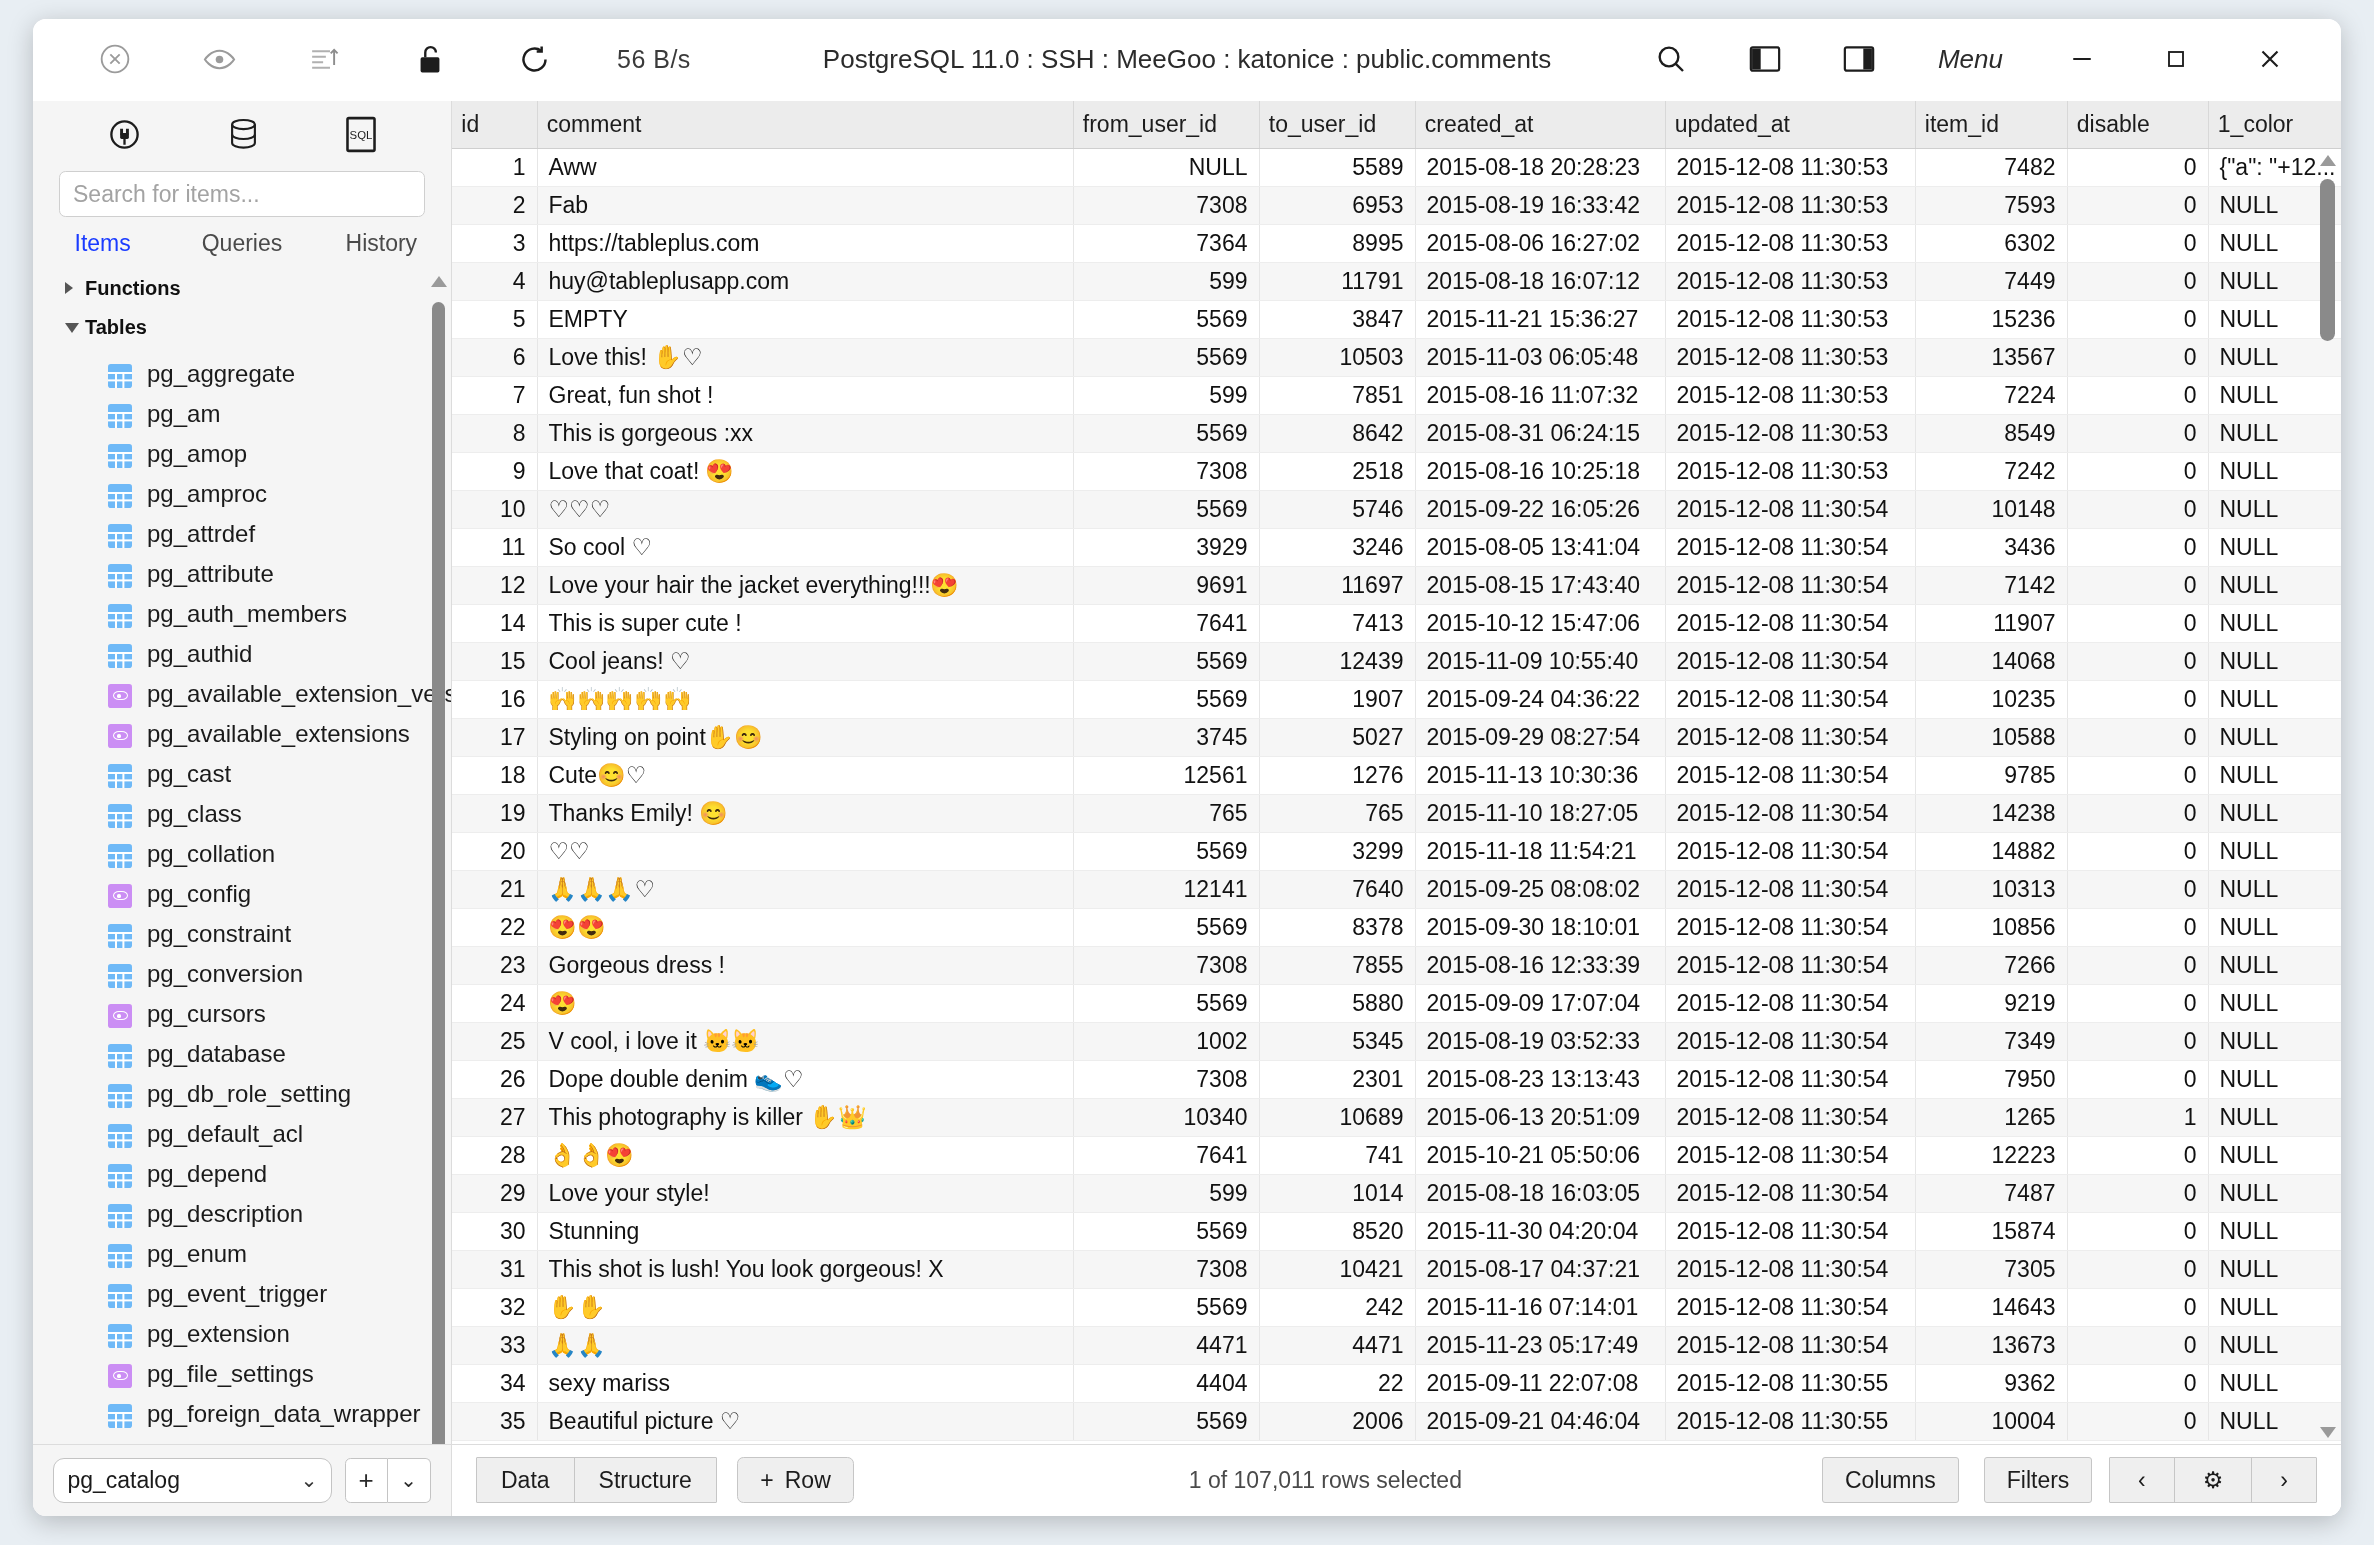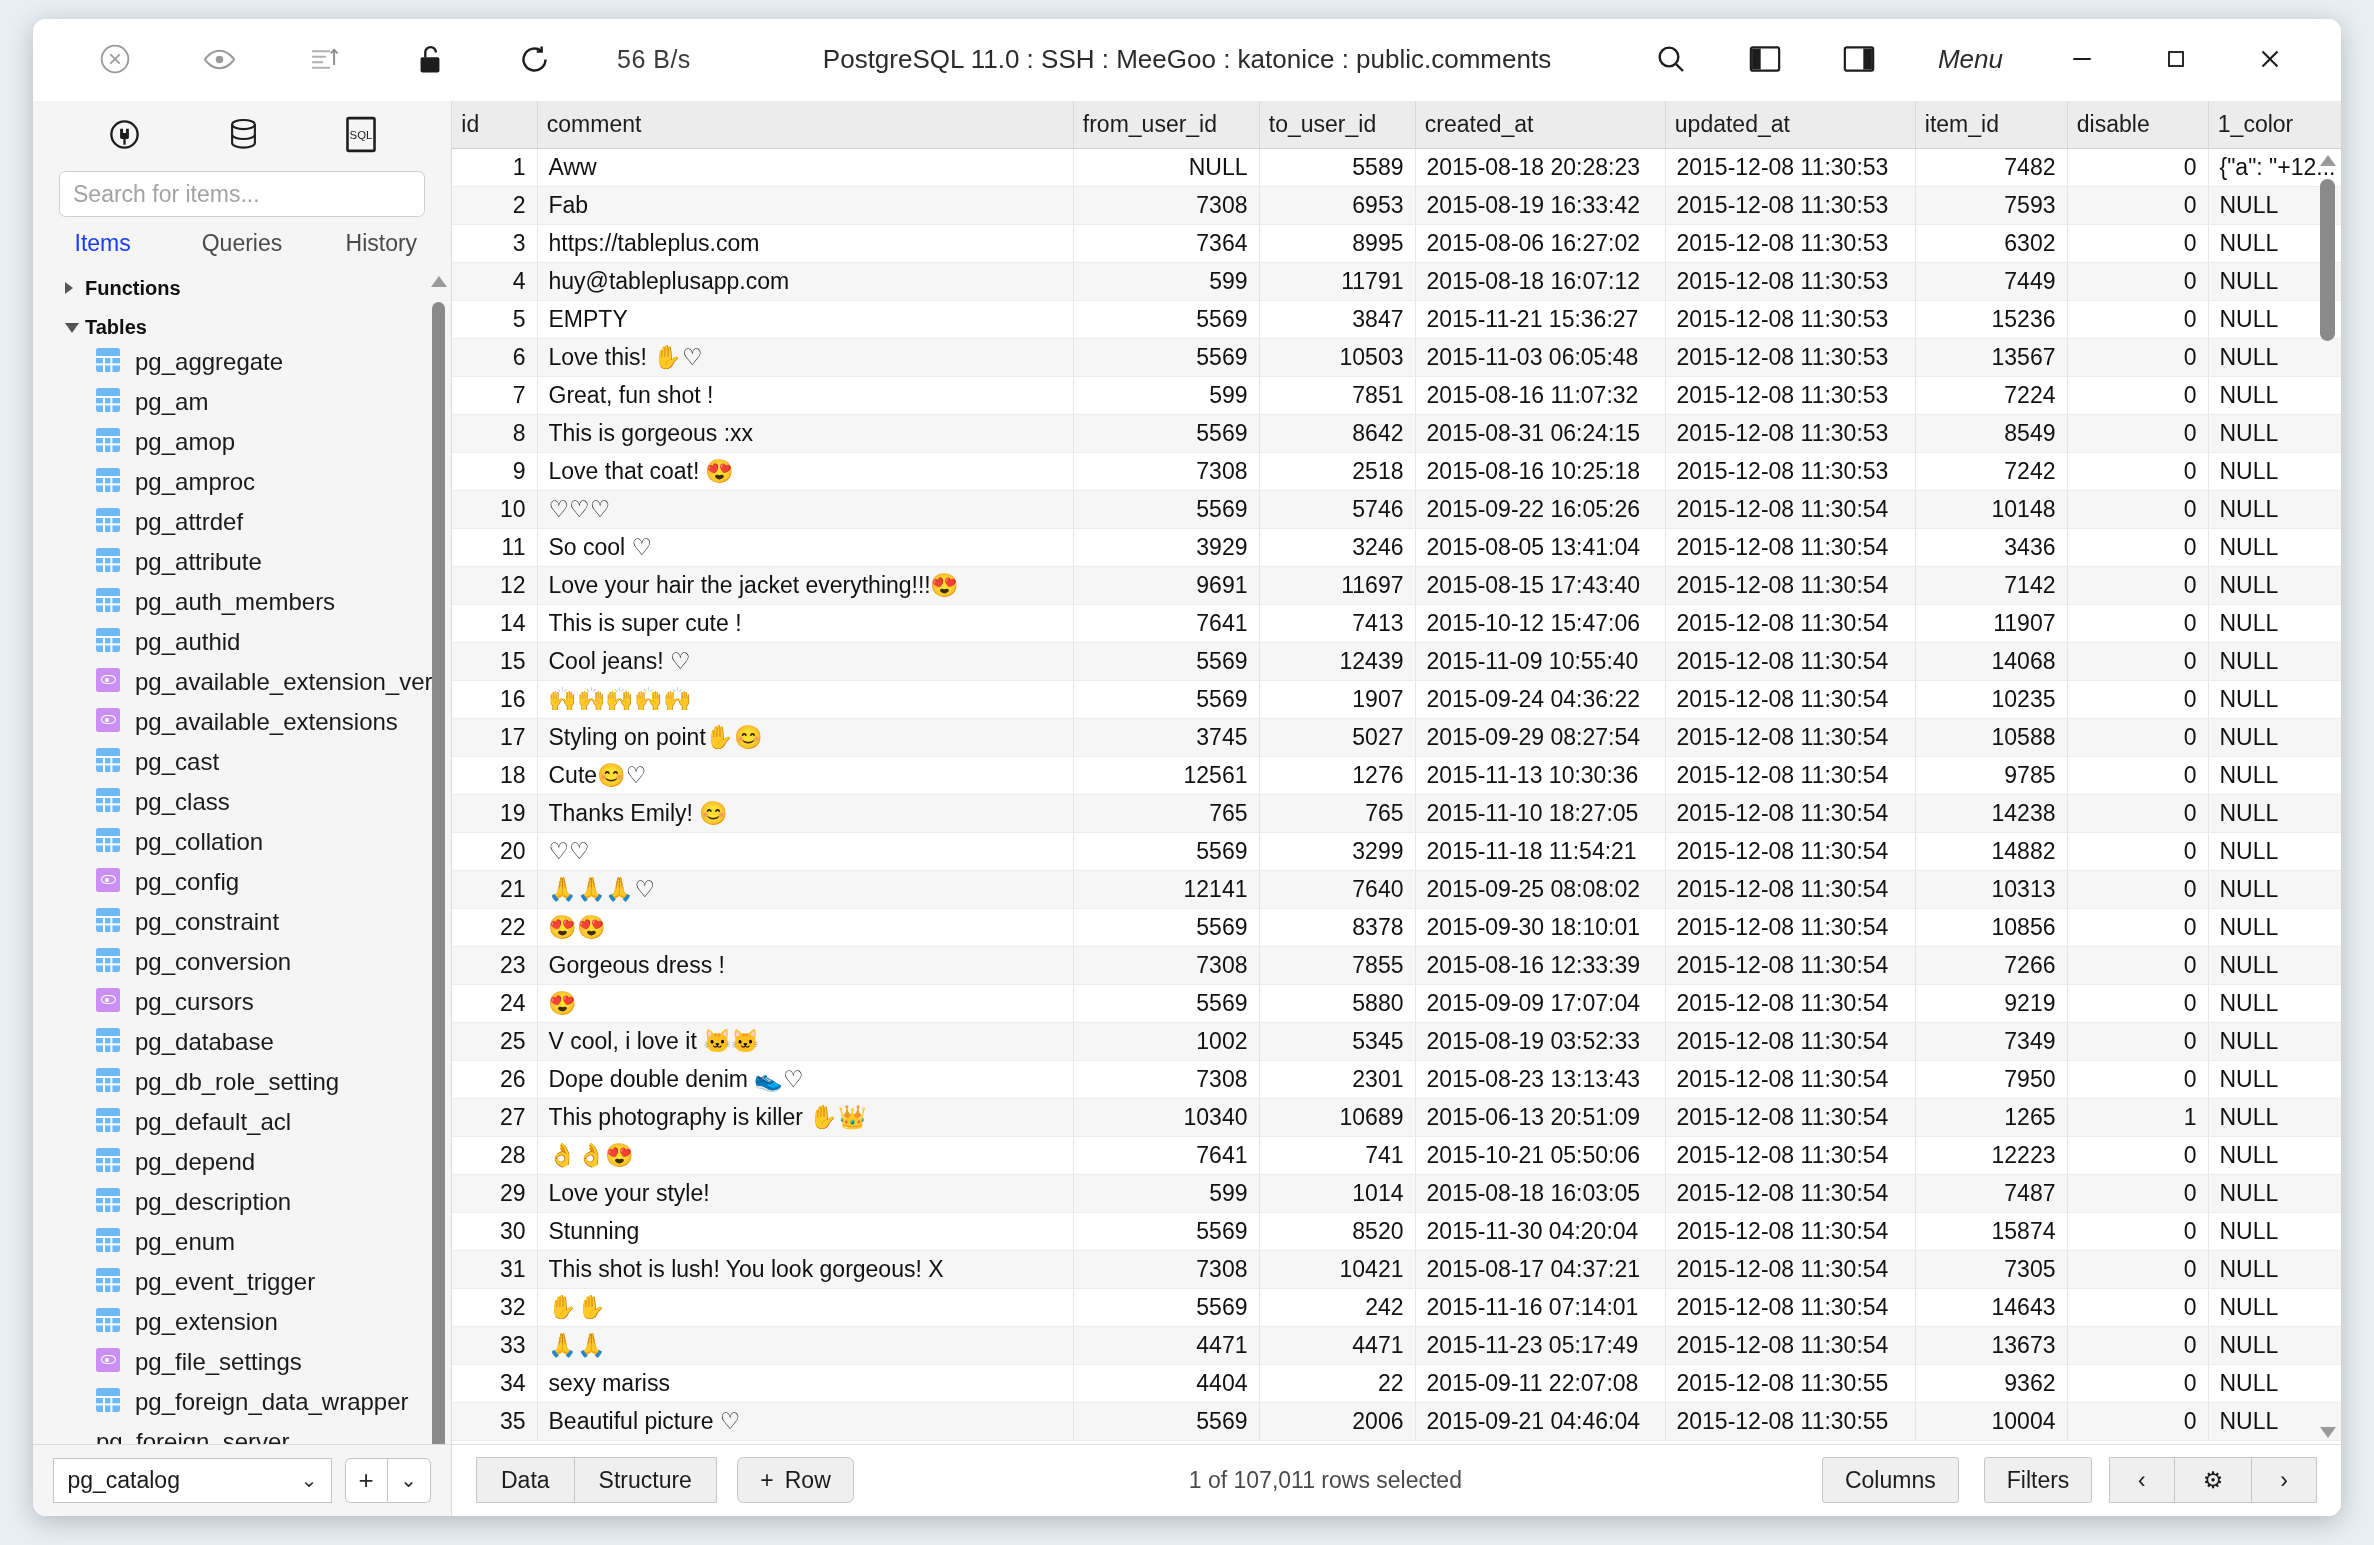--- a/index.html
+++ b/index.html
@@ -130,26 +130,27 @@
   }
   .sb-group.open .tri {
     border-left: 7.4px solid transparent;
     border-right: 7.4px solid transparent;
     border-top: 10.2px solid #555;
     border-bottom: none;
   }
   .sb-group-inner { position: relative; }
   .sb-item {
     display: flex;
-    align-items: flex-start;
+    align-items: flex-end;
     height: 40px;
     padding-left: 63px;
     font-size: 24px;
     color: #1a1a1a;
     white-space: nowrap;
+    margin-left: 12px;
   }
   .ico-table, .ico-view {
     width: 24px; height: 24px;
     margin-right: 15px;
     flex: 0 0 24px;
     border-radius: 2.8px;
     position: relative;
     overflow: hidden;
   }
   .ico-table { background: #6fb9f7; }
@@ -207,21 +208,21 @@
     display: flex;
     align-items: center;
     padding: 0 20.4px;
     gap: 13px;
     background: #f5f5f5;
   }
   #schema-select {
     flex: 1;
     height: 45px;
     border: 0.9px solid #c4c4c4;
-    border-radius: 0;
+    border-radius: 11px;
     background: #fff;
     display: flex;
     align-items: center;
     padding: 0 13px;
     font-size: 23px;
     color: #1a1a1a;
     position: relative;
   }
   #schema-select .chev {
     position: absolute; right: 13px;

